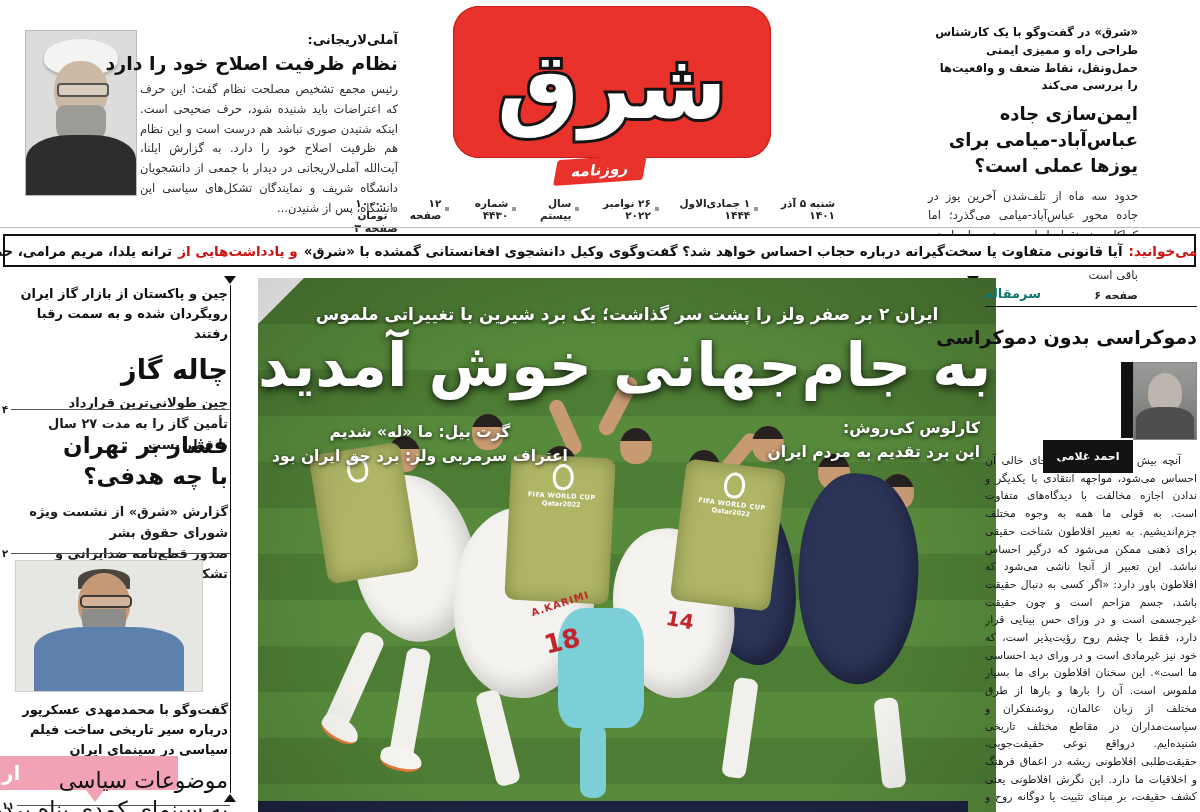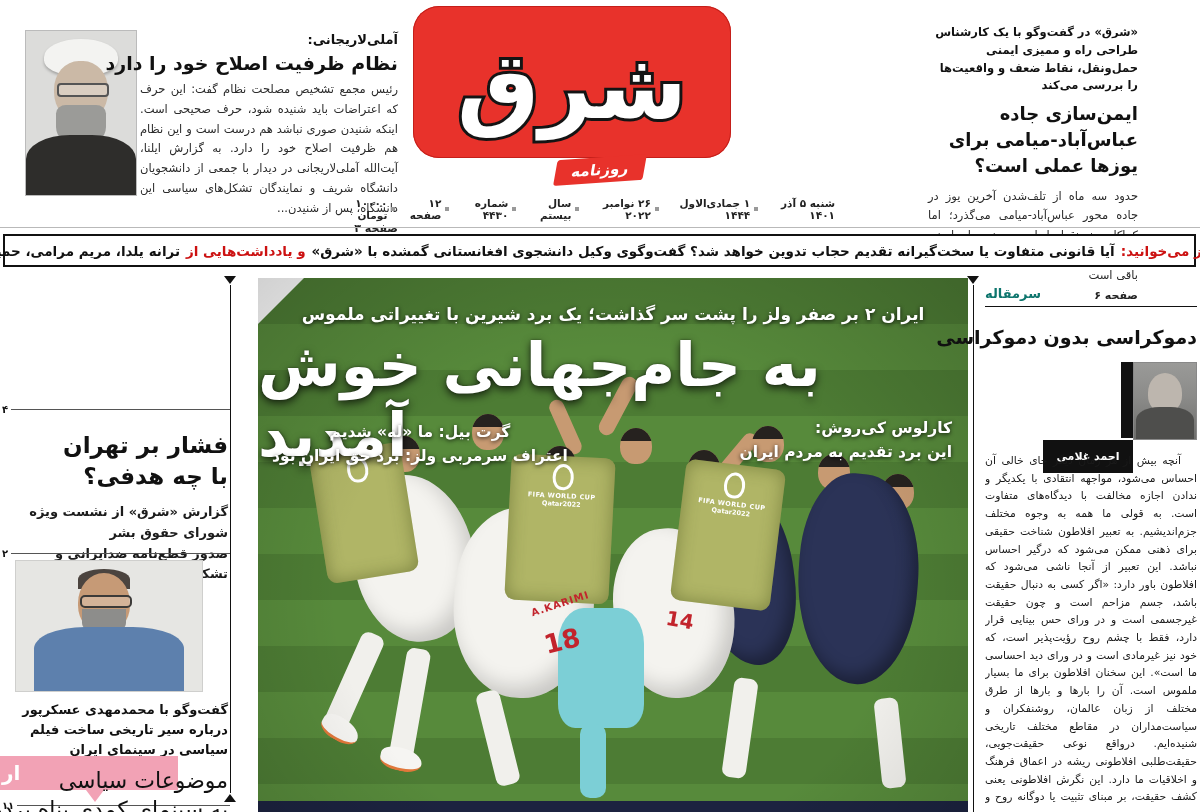--- a/index.html
+++ b/index.html
@@ -7,21 +7,21 @@
   .page{position:relative;width:1200px;height:812px;background:#fff;overflow:hidden;
         font-family:"DejaVu Sans",sans-serif;color:#111;margin:0 auto;}
   .abs{position:absolute;}
   .rtl{direction:rtl;}
   
   .portrait{border:1px solid #bbb;overflow:hidden;background:#dcdcda;}
   .tl-kicker{font-size:13px;font-weight:bold;}
   .tl-headline{font-size:19px;font-weight:900;white-space:nowrap;margin:5px 0 6px;}
   .smallbody{font-size:11.5px;line-height:1.72;text-align:justify;color:#2b2b2b;}
   .pageref{font-size:11px;font-weight:bold;margin-top:4px;color:#222;}
-  .logo-box{background:#e8322b;border-radius:26px;box-shadow:0 0 0 1px #c41f1a inset;}
+  .logo-box{background:#e8322b;border-radius:26px;box-shadow:0 0 0 1px #c41f1a inset;margin-left:40px;}
   .logo-ribbon{background:#e8322b;transform:skewX(-14deg) rotate(-4deg);border-radius:3px;
                color:#fff;font-weight:bold;font-size:15px;display:flex;align-items:center;justify-content:center;}
   .dateline{display:flex;align-items:center;justify-content:space-between;font-size:10.5px;font-weight:bold;color:#222;}
   .dl-sq{width:4px;height:4px;background:#999;flex:0 0 auto;margin:0 4px;}
   .mast-rule{background:#b9b9b9;height:1px;}
   .tr-kicker{font-size:11.5px;font-weight:bold;line-height:1.55;}
   .tr-headline{font-size:18px;font-weight:900;line-height:1.45;margin:6px 0 7px;}
   
   .banner{border:2.5px solid #111;display:flex;align-items:center;justify-content:center;
           font-size:13.5px;font-weight:bold;background:#fff;white-space:nowrap;}
@@ -38,21 +38,21 @@
   .lc-kicker{font-size:13px;font-weight:bold;line-height:1.55;text-align:right;}
   .lc-h1{font-size:27px;font-weight:900;text-align:right;}
   .lc-sub{font-size:13px;font-weight:bold;line-height:1.6;text-align:right;color:#1c1c1c;}
   .lc-h2{font-size:23px;font-weight:900;line-height:1.35;text-align:right;}
   .lc-h3{font-size:22px;font-weight:400;text-align:right;white-space:nowrap;}
   .pink-box{background:#f2a2b5;}
   .pink-tail{width:0;height:0;border-left:9px solid transparent;border-right:9px solid transparent;border-top:12px solid #f2a2b5;}
   .pink-ad-frag{color:#fff;font-weight:900;font-size:20px;}
   
   .photo{overflow:hidden;background:
-      repeating-linear-gradient(180deg,#4d7c34 0 46px,#578a3b 46px 92px);}
+      repeating-linear-gradient(180deg,#4d7c34 0 46px,#578a3b 46px 92px); padding-left: 28px;}
   .photo::after{content:"";position:absolute;inset:0;background:radial-gradient(ellipse at 50% 60%,rgba(0,0,0,0) 55%,rgba(0,0,0,.18) 100%);}
   .corner-cut{width:0;height:0;border-top:46px solid #fff;border-right:46px solid transparent;}
   .ph-kicker{color:#fff;font-size:17px;font-weight:bold;text-align:center;text-shadow:0 1px 4px rgba(0,0,0,.8);z-index:6;}
   .ph-headline{color:#fff;font-size:60px;font-weight:900;text-align:left;text-shadow:0 3px 8px rgba(0,0,0,.75),0 0 2px rgba(0,0,0,.5);z-index:6;}
   .ph-quote{color:#fff;font-size:15.5px;font-weight:bold;line-height:1.55;text-shadow:0 1px 4px rgba(0,0,0,.85);z-index:6;}
   .head{position:absolute;width:32px;height:36px;border-radius:50% 50% 46% 46%;background:#c79a72;overflow:hidden;}
   .head i{display:block;height:13px;background:#26221f;}
   .bib{position:absolute;background:#b0b566;border-radius:10px;box-shadow:inset 0 0 18px rgba(60,70,20,.45);}
   .bib .ring{width:15px;height:20px;border:3px solid #fff;border-radius:50% 50% 45% 45%;margin:8px auto 2px;}
   .bib .t1{color:#fff;font-size:6.5px;font-weight:bold;text-align:center;letter-spacing:.4px;}
@@ -137,21 +137,21 @@
 
   <div class="abs rtl" style="left:928px;top:24px;width:210px;">
     <div class="tr-kicker">«شرق» در گفت‌وگو با یک کارشناس طراحی راه و ممیزی ایمنی حمل‌ونقل، نقاط ضعف و واقعیت‌ها را بررسی می‌کند</div>
     <div class="tr-headline">ایمن‌سازی جاده عباس‌آباد-میامی برای یوزها عملی است؟</div>
     <div class="smallbody">حدود سه ماه از تلف‌شدن آخرین یوز در جاده محور عباس‌آباد-میامی می‌گذرد؛ اما کماکان چند نقطه ابهام و ضعف برای ایمنی تردد نادرترین گربه‌سان دنیا به قوت خود باقی است</div>
     <div class="pageref">صفحه ۶</div>
   </div>
 
   <div class="abs rtl banner" style="left:3px;top:234px;width:1189px;height:29px;">
     <span class="red">در «شرق» امروز می‌خوانید:</span>
-    <span>آیا قانونی متفاوت یا سخت‌گیرانه تقدیم حجاب تدوین خواهد شد؟ گفت‌وگوی وکیل دانشجوی افغانستانی گمشده با «شرق»</span>
+    <span>آیا قانونی متفاوت یا سخت‌گیرانه درباره حجاب احساس خواهد شد؟ گفت‌وگوی وکیل دانشجوی افغانستانی گمشده با «شرق»</span>
     <span class="red">و یادداشت‌هایی از</span>
     <span>ترانه یلدا، مریم مرامی، حمیدرضا آقابابائیان</span>
   </div>
 
   <div class="abs tri-down" style="left:224px;top:276px;"></div>
   <div class="abs vline" style="left:230px;top:285px;height:508px;"></div>
   <div class="abs tri-up" style="left:224px;top:794px;"></div>
   <div class="abs tri-down" style="left:967px;top:276px;"></div>
   <div class="abs vline" style="left:973px;top:285px;height:527px;"></div>
 
@@ -250,20 +250,25 @@
     <div class="bd"></div>
   </div>
   <div class="abs ed-author" style="left:1043px;top:440px;width:90px;height:33px;">
     <span>احمد غلامی</span>
   </div>
 
   <div class="abs rtl ed-body" style="left:985px;top:452px;width:212px;height:356px;">
     <span class="indent"></span><span>آنچه بیش از هر زمان دیگر جای خالی آن احساس می‌شود، مواجهه انتقادی با یکدیگر و ندادن اجازه مخالفت با دیدگاه‌های متفاوت است. به قولی ما همه به وجوه مختلف جزم‌اندیشیم. به تعبیر افلاطون شناخت حقیقی برای ذهنی ممکن می‌شود که درگیر احساس نباشد. این تعبیر از آنجا ناشی می‌شود که افلاطون باور دارد: «اگر کسی به دنبال حقیقت باشد، جسم مزاحم است و چون حقیقت غیرجسمی است و در ورای حس بینایی قرار دارد، فقط با چشم روح رؤیت‌پذیر است، که خود نیز غیرمادی است و در ورای دید احساسی ما است». این سخنان افلاطون برای ما بسیار ملموس است. آن را بارها و بارها از طرق مختلف از زبان عالمان، روشنفکران و سیاست‌مداران در مقاطع مختلف تاریخی شنیده‌ایم. درواقع نوعی حقیقت‌جویی، حقیقت‌طلبی افلاطونی ریشه در اعماق فرهنگ و اخلاقیات ما دارد. این نگرش افلاطونی یعنی کشف حقیقت، بر مبنای تثبیت یا دوگانه روح و جسم شکل گرفته که برای روح ارزشی متعالی قائل است؛ روحی که با ریاضت و زهد و سخت‌کوشی می‌تواند به حقیقت دست یابد؛ بنابراین آنکه به این حقیقت دست می‌یابد، سخت تن به نقد و ابطال آن خواهد داد. اما برخلاف این نظر، کانت اصرار بر تفکر انتقادی دارد و بی‌دلیل نیست که کتابی با عنوان «نقد خرد ناب» نوشته است. از عنوان کتاب این‌گونه برداشت می‌شود که او قصدی جز نقد فلاسفه ماقبل خود نداشته است. کانت باور دارد حتی باید خرد را آن‌گونه نقد کنیم که مطمئن شویم هیچ تجربه یا احساسی از خود را وارد تفکر خردمندانه نکرده‌ایم. ناگفته پیداست که ما از سنت تفکر کانتی که قرن‌ها پیش در سنت روشنگری غرب بالیده و واژه نقد از همین دوران روشنگری وام گرفته شده است، بسیار فاصله داریم. کانت می‌گوید:</span>
   </div>
 
+  <div class="abs rtl" style="left:8px;top:284px;width:220px;">
+    <div class="lc-kicker">چین و پاکستان از بازار گاز ایران رویگردان شده و به سمت رقبا رفتند</div>
+    <div class="lc-h1" style="margin:10px 0 8px;">چاله گاز</div>
+    <div class="lc-sub" style="width:185px;margin-right:0;margin-left:auto;direction:rtl;">چین طولانی‌ترین قرارداد تأمین گاز را به مدت ۲۷ سال با قطر بست</div>
+  </div>
   <div class="abs col-rule" style="left:2px;top:404px;width:228px;">
     <span class="num">۴</span>
     <span class="ln"></span>
   </div>
 
   <div class="abs rtl" style="left:8px;top:430px;width:220px;">
     <div class="lc-h2" style="width:170px;margin-left:auto;"><span>فشار بر تهران با چه هدفی؟</span></div>
     <div class="lc-sub" style="margin-top:10px;">گزارش «شرق» از نشست ویژه شورای حقوق بشر</div>
     <div class="lc-sub">صدور قطع‌نامه ضدایرانی و تشکیل کمیته حقیقت‌یاب</div>
   </div>

